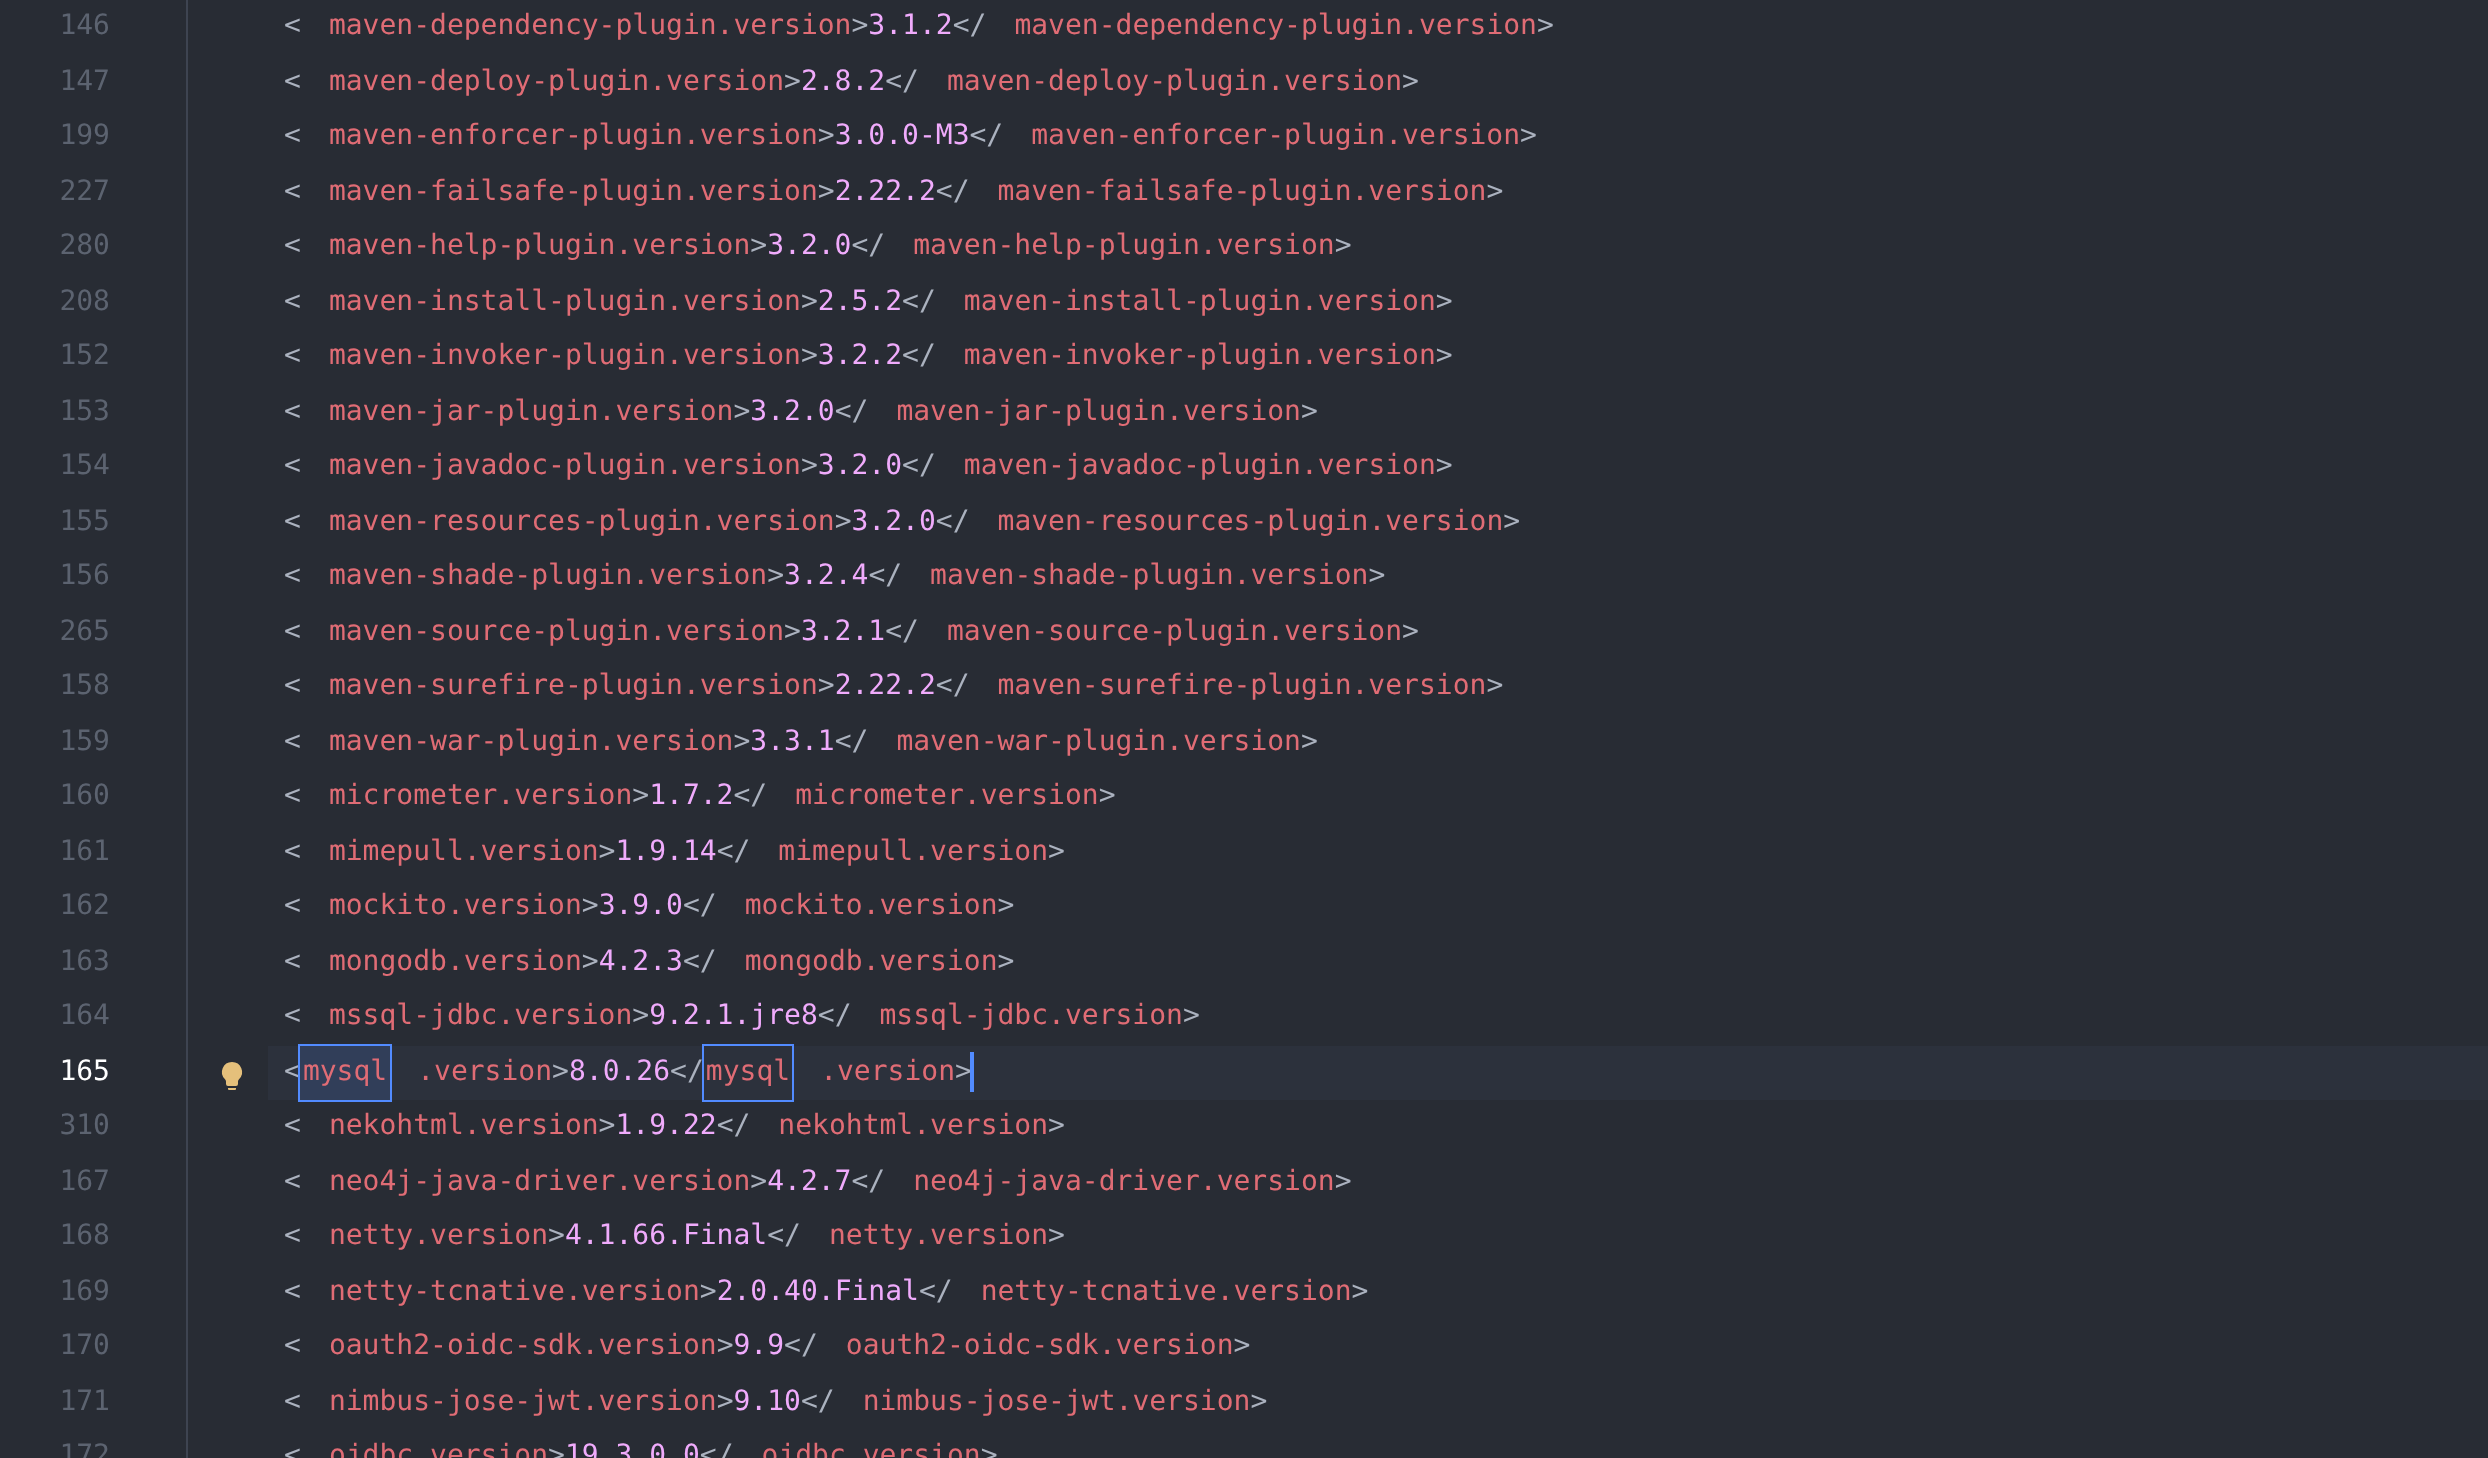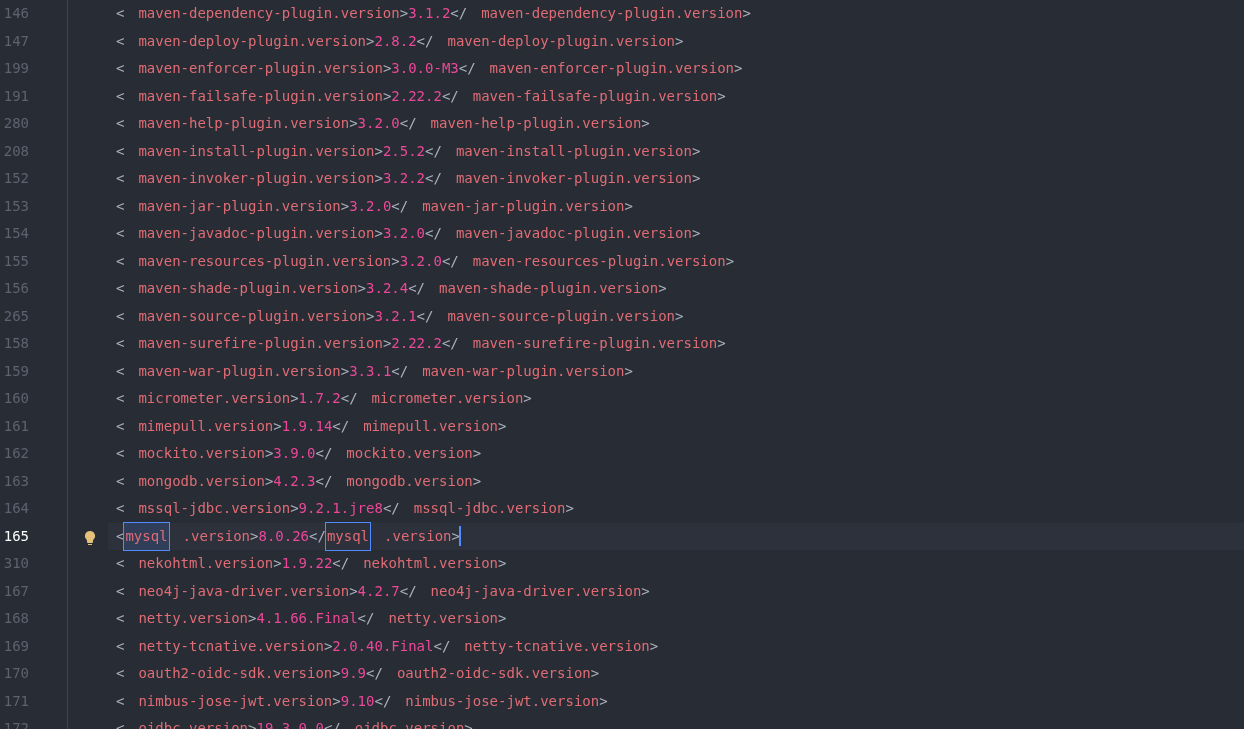--- a/index.html
+++ b/index.html
@@ -10,21 +10,21 @@
   line-height: 27.5px;
   overflow: hidden;
   width: 1244px;
   height: 729px;
 }
 .editor {
   display: flex;
   height: 100%;
 }
 .gutter {
-  width: 68px;
+  width: 94px;
   background: #282c34;
   text-align: center;
   padding-right: 8px;
   color: #5c6370;
   user-select: none;
   flex-shrink: 0;
   border-right: 1px solid #3e4451;
   position: relative;
 }
 .gutter::after {
@@ -67,21 +67,21 @@
   height: 27.5px;
   display: flex;
   align-items: center;
   padding-left: 8px;
 }
 .code-line.highlight {
   background: #2c313c;
 }
 .tag { color: #e06c75; margin-left: 14px; }
 .bracket { color: #abb2bf; }
-.value { color: #ec4899; }
+.value { color: #f0abfc; }
 .box1 {
   border: 1px solid #528bff;
   background: rgba(82,139,255,0.15);
   padding: 0 1px;
   margin: 0 -1px;
 }
 .box2 {
   border: 1px solid #528bff;
   padding: 0 1px;
   margin: 0 -1px;
@@ -96,21 +96,21 @@
 }
 </style>
 </head>
 <body>
 
 <div class="editor">
   <div class="gutter" id="gutter">
       <div class="line-num">146</div>
       <div class="line-num">147</div>
       <div class="line-num">199</div>
-      <div class="line-num">191</div>
+      <div class="line-num">227</div>
       <div class="line-num">280</div>
       <div class="line-num">208</div>
       <div class="line-num">152</div>
       <div class="line-num">153</div>
       <div class="line-num">154</div>
       <div class="line-num">155</div>
       <div class="line-num">156</div>
       <div class="line-num">265</div>
       <div class="line-num">158</div>
       <div class="line-num">159</div>

